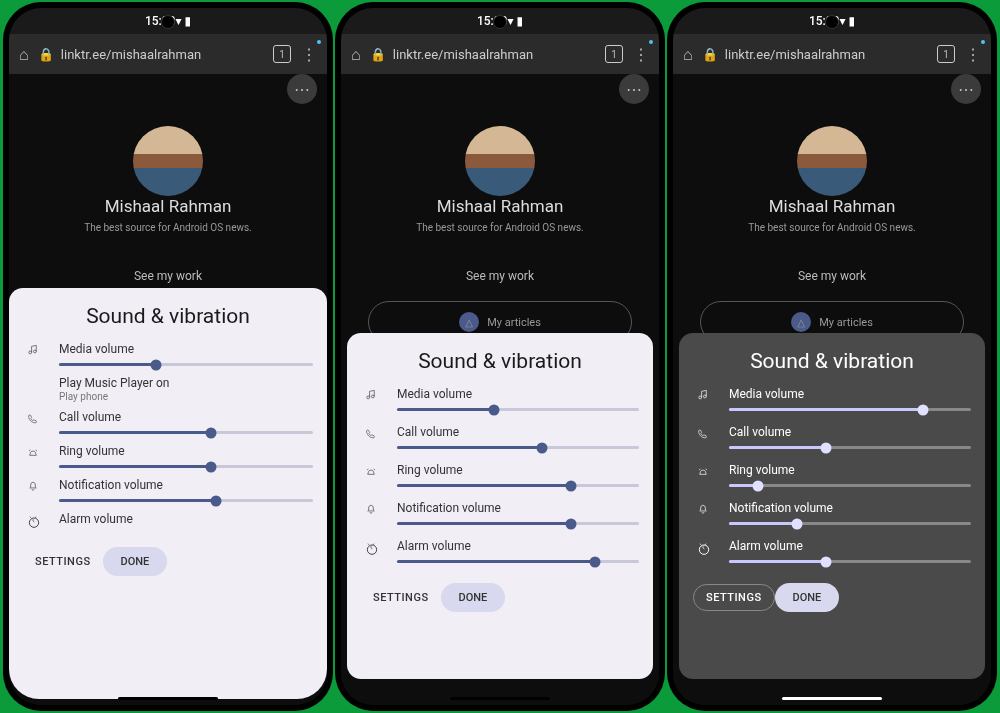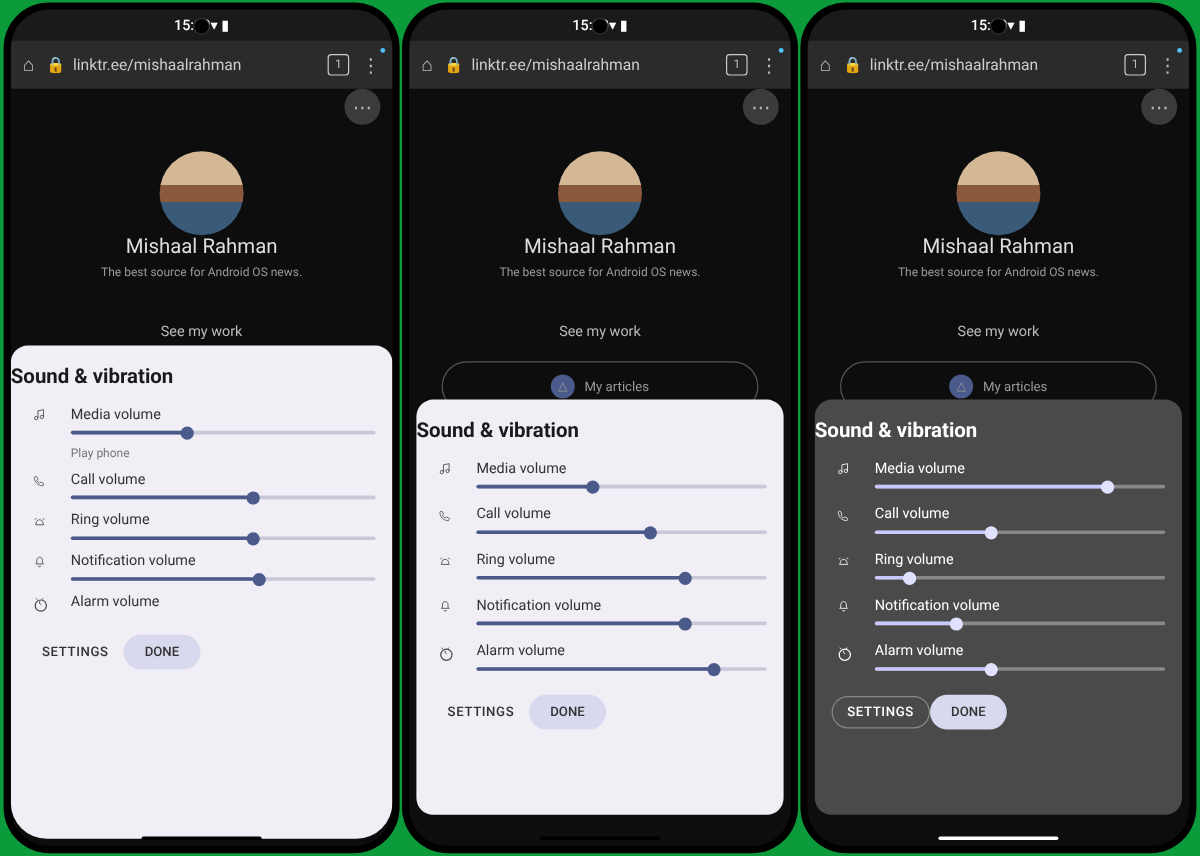--- a/index.html
+++ b/index.html
@@ -21,21 +21,21 @@
 .articles{margin-top:18px;width:90%;border:1px solid #555;border-radius:22px;padding:10px;text-align:center;font-size:11px;color:#999;display:flex;align-items:center;gap:8px;justify-content:center}
 .art-icon{width:20px;height:20px;border-radius:50%;background:#4a5a8a;display:flex;align-items:center;justify-content:center;font-size:10px}
 .overlay{position:absolute;top:66px;left:0;right:0;bottom:0;background:rgba(0,0,0,.5)}
 
 .panel{position:absolute;left:6px;right:6px;border-radius:14px;padding:16px 0 10px}
 .p-light{background:#f1eef6}
 .p-dark{background:#4a4a4a;color:#fff}
 .panel-1{top:280px;bottom:6px;border-radius:14px 14px 30px 30px;left:0;right:0}
 .panel-2{top:325px;bottom:26px}
 .panel-3{top:325px;bottom:26px}
-.panel-title{font-size:17px;font-weight:700;margin-bottom:14px}
+.panel-title{text-align:center;font-size:21px;font-weight:400;margin-bottom:14px}
 .p-light .panel-title{color:#1a1a1a}
 .rows{padding:0 14px}
 .row{display:flex;gap:14px;margin-bottom:12px}
 .panel-1 .row{margin-bottom:8px}
 .row-icon{width:22px;display:flex;align-items:flex-start;justify-content:center;padding-top:2px}
 .row-body{flex:1}
 .row-label{font-size:12px;margin-bottom:7px}
 .p-light .row-label{color:#333}
 .row-sublabel{font-size:12px;color:#333}
 .row-sub2{font-size:10px;color:#777;margin-top:1px}
@@ -102,20 +102,21 @@
               <div class="row-label">Media volume</div>
               <div class="slider">
                 <div class="slider-fill" style="width:38%"></div>
                 <div class="slider-thumb" style="left:38%"></div>
               </div>
             </div>
           </div>
     <div class="row">
             <div class="row-icon"></div>
             <div class="row-body">
+              <div class="row-sublabel">Play Music Player on</div>
               <div class="row-sub2">Play phone</div>
             </div>
           </div>
     <div class="row">
             <div class="row-icon">
               <svg viewBox="0 0 24 24" stroke-width="1.5">
                 <path d="M5 4l3 1 2 5-2 2c1 2 3 4 5 5l2-2 5 2 1 3c0 1-1 2-2 2-9 0-16-7-16-16 0-1 1-2 2-2z" transform="scale(.65) translate(3 3)"></path>
               </svg>
             </div>
             <div class="row-body">

